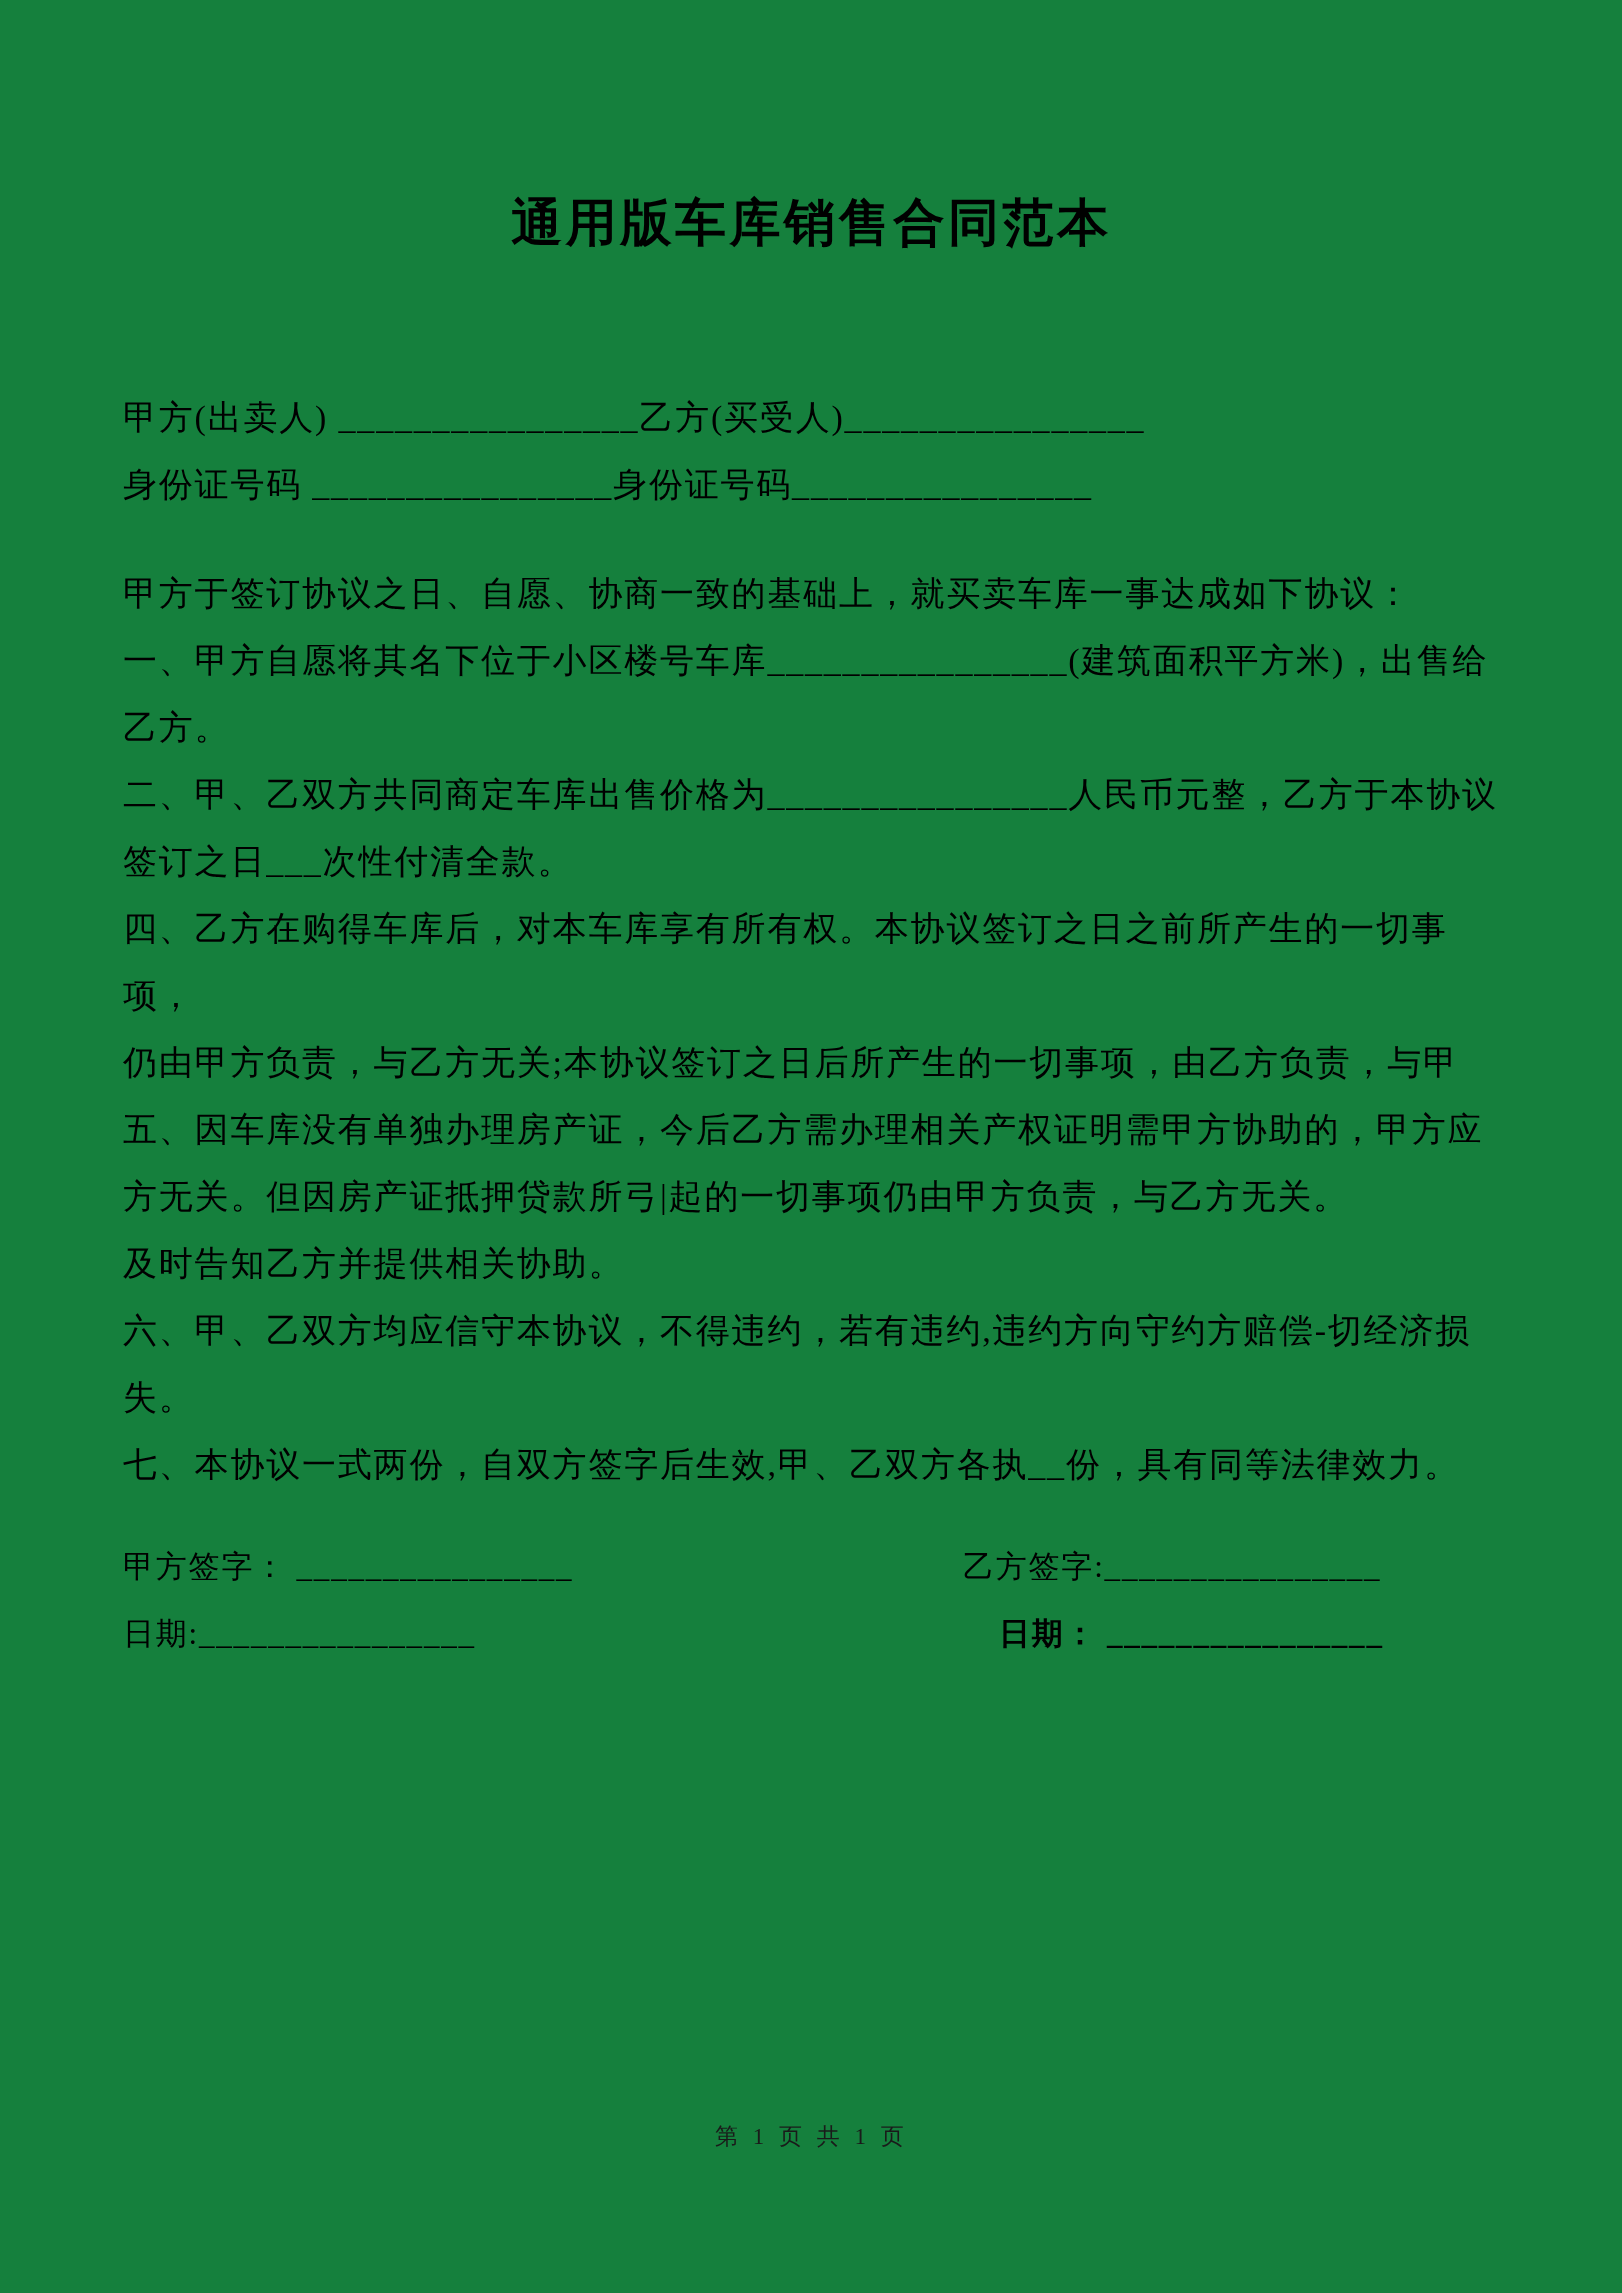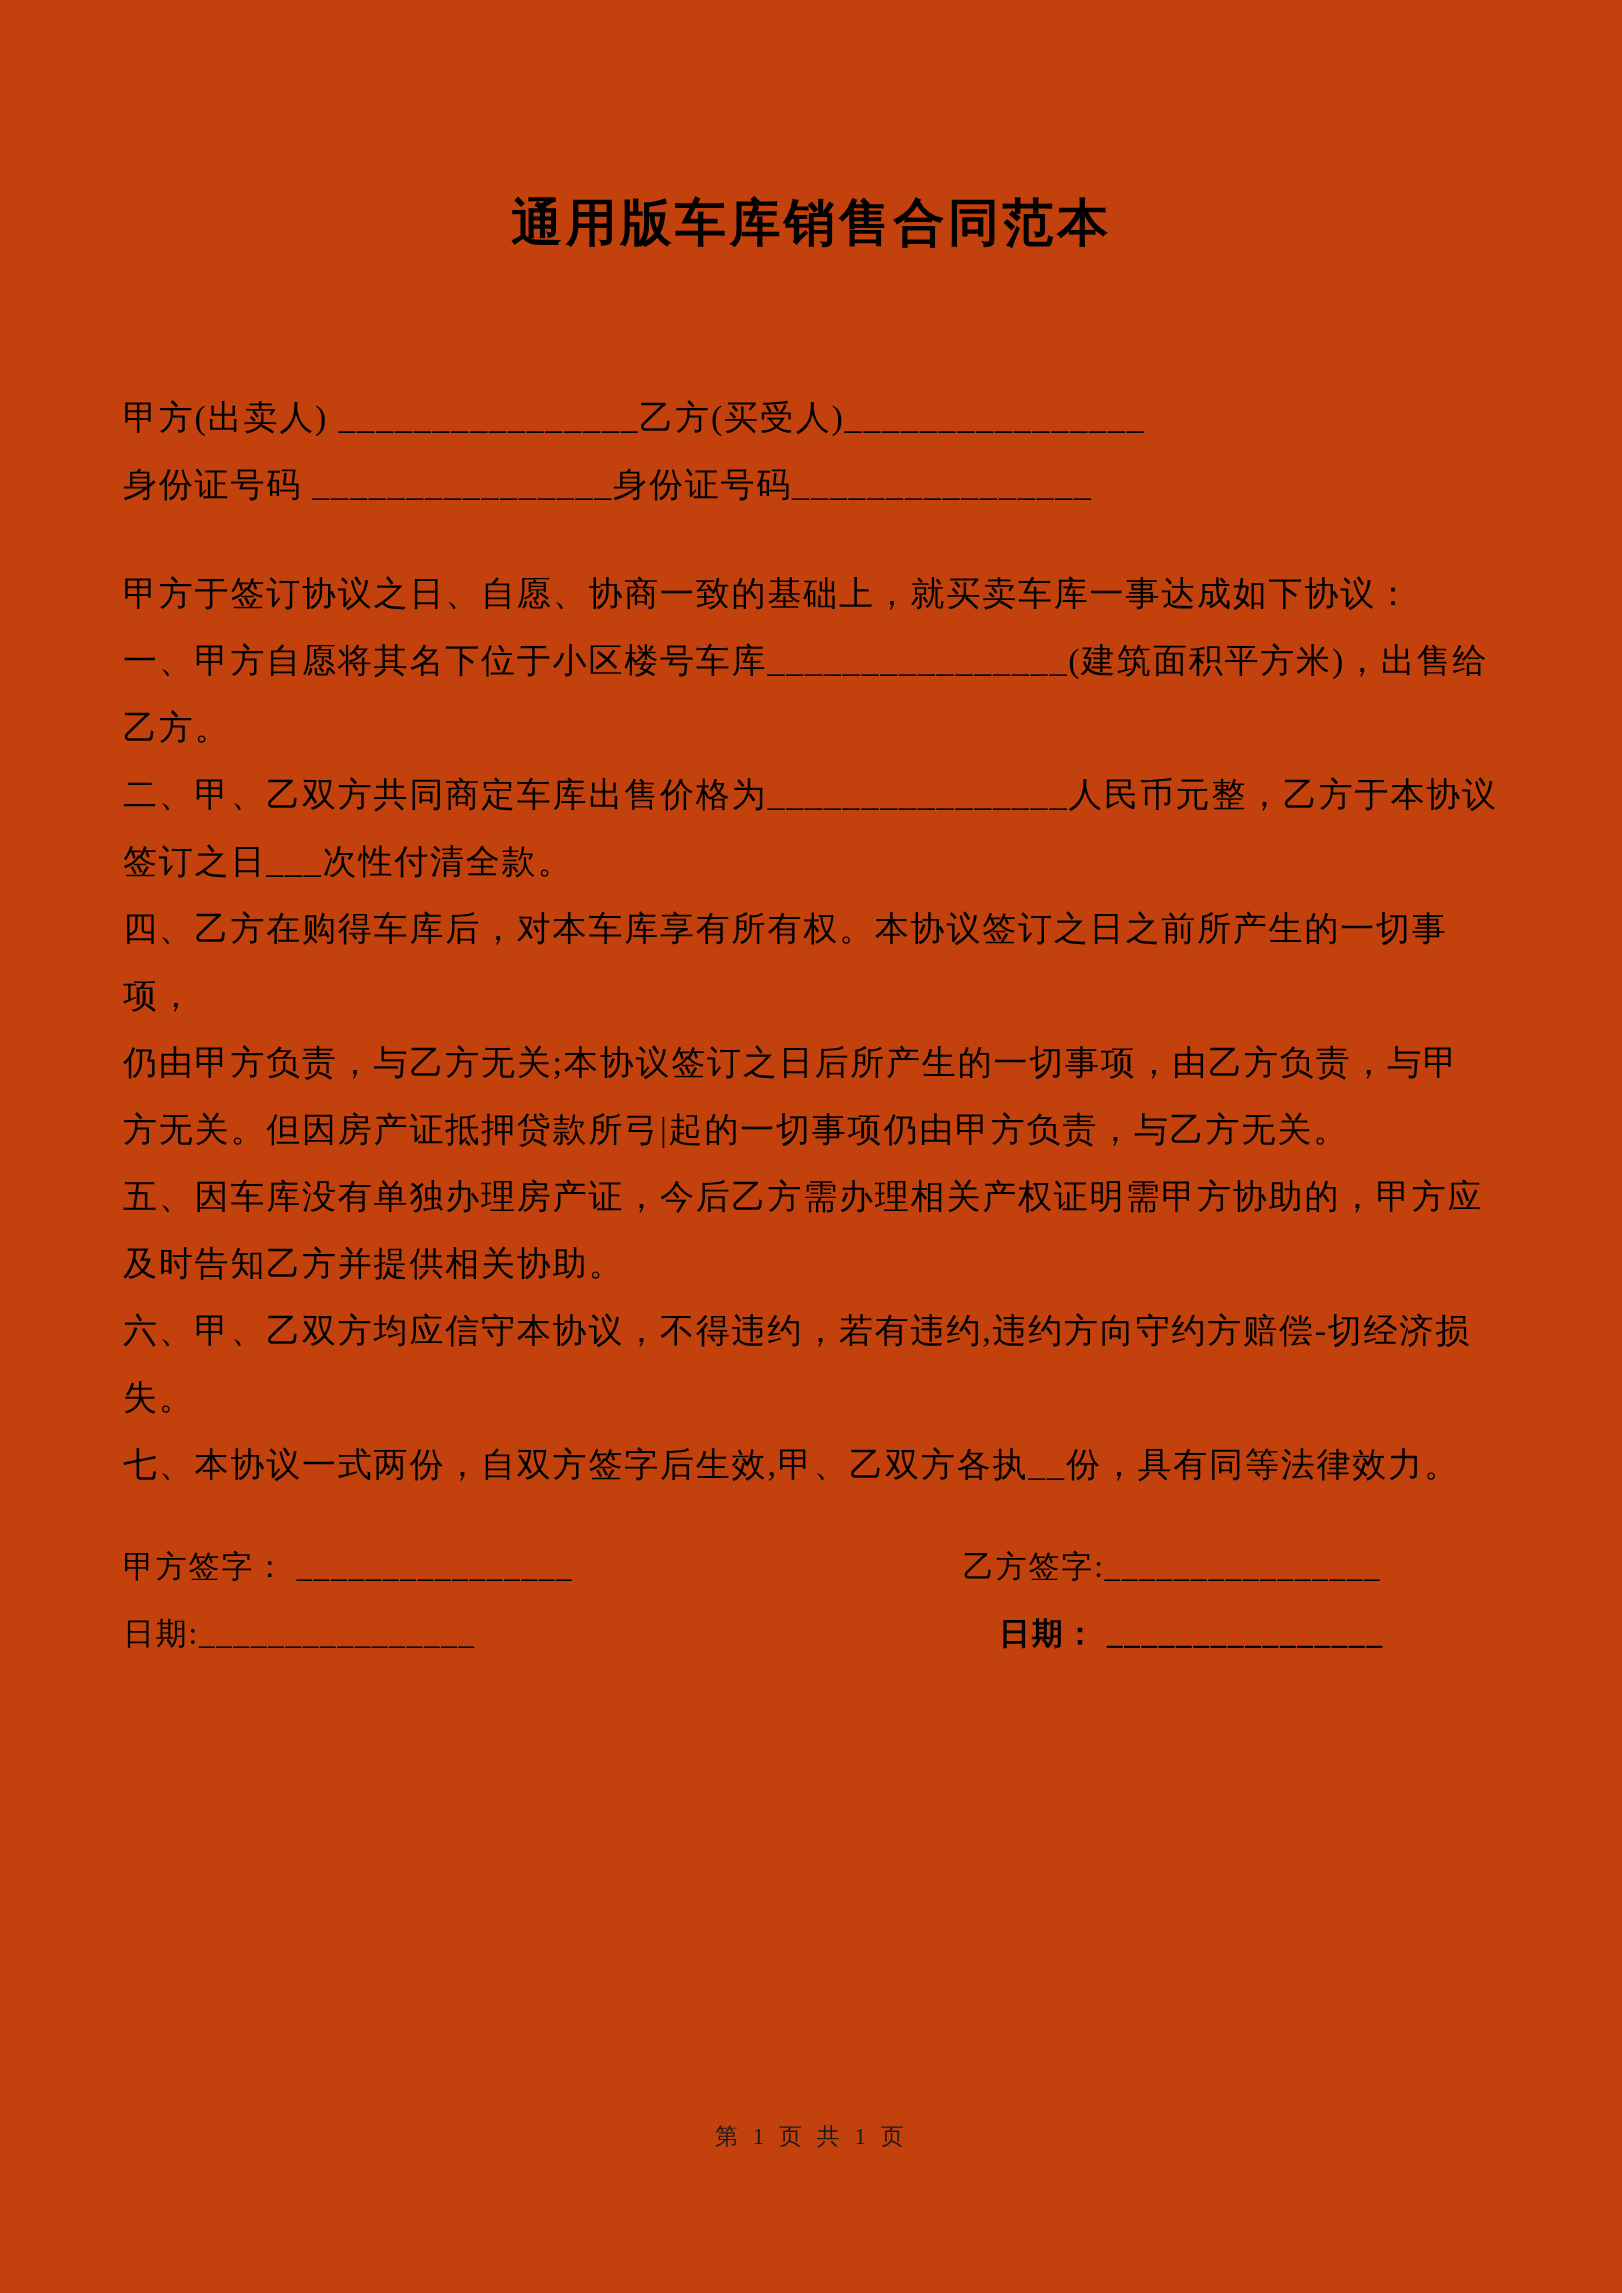--- a/index.html
+++ b/index.html
@@ -1,21 +1,21 @@
 <!DOCTYPE html>
 <html lang="zh" style="font-size:14.5px"><head>
 <meta charset="utf-8">
 <style>
   html, body { margin: 0; padding: 0; background: #ffffff; }
   .page {
     position: relative;
     width: 1623px;
     height: 2294px;
     margin: 0 auto;
-    background: #c2410c;
+    background: #15803d;
     color: #000000;
     font-family: "Liberation Serif", "DejaVu Serif", serif;
     box-sizing: border-box;
     padding: 0 123px;
     overflow: hidden;
   }
   .title {
     margin: 0;
     padding-top: 191px;
     font-size: 51px;
@@ -68,22 +68,22 @@
   </div>
 
   <div class="body-block">
     <div class="line">甲方于签订协议之日、自愿、协商一致的基础上，就买卖车库一事达成如下协议：</div>
     <div class="line">一、甲方自愿将其名下位于小区楼号车库________________(建筑面积平方米)，出售给</div>
     <div class="line">乙方。</div>
     <div class="line">二、甲、乙双方共同商定车库出售价格为________________人民币元整，乙方于本协议</div>
     <div class="line">签订之日___次性付清全款。</div>
     <div class="line">四、乙方在购得车库后，对本车库享有所有权。本协议签订之日之前所产生的一切事项，</div>
     <div class="line">仍由甲方负责，与乙方无关;本协议签订之日后所产生的一切事项，由乙方负责，与甲</div>
+    <div class="line">五、因车库没有单独办理房产证，今后乙方需办理相关产权证明需甲方协助的，甲方应</div>
     <div class="line">方无关。但因房产证抵押贷款所弓|起的一切事项仍由甲方负责，与乙方无关。</div>
-    <div class="line">五、因车库没有单独办理房产证，今后乙方需办理相关产权证明需甲方协助的，甲方应</div>
     <div class="line">及时告知乙方并提供相关协助。</div>
     <div class="line">六、甲、乙双方均应信守本协议，不得违约，若有违约,违约方向守约方赔偿-切经济损</div>
     <div class="line">失。</div>
     <div class="line">七、本协议一式两份，自双方签字后生效,甲、乙双方各执__份，具有同等法律效力。</div>
   </div>
 
   <div class="sig-block">
     <div class="sig-row">
       <span class="sig-cell-left">甲方签字： ________________</span>
       <span class="sig-cell-right">乙方签字:________________</span>

